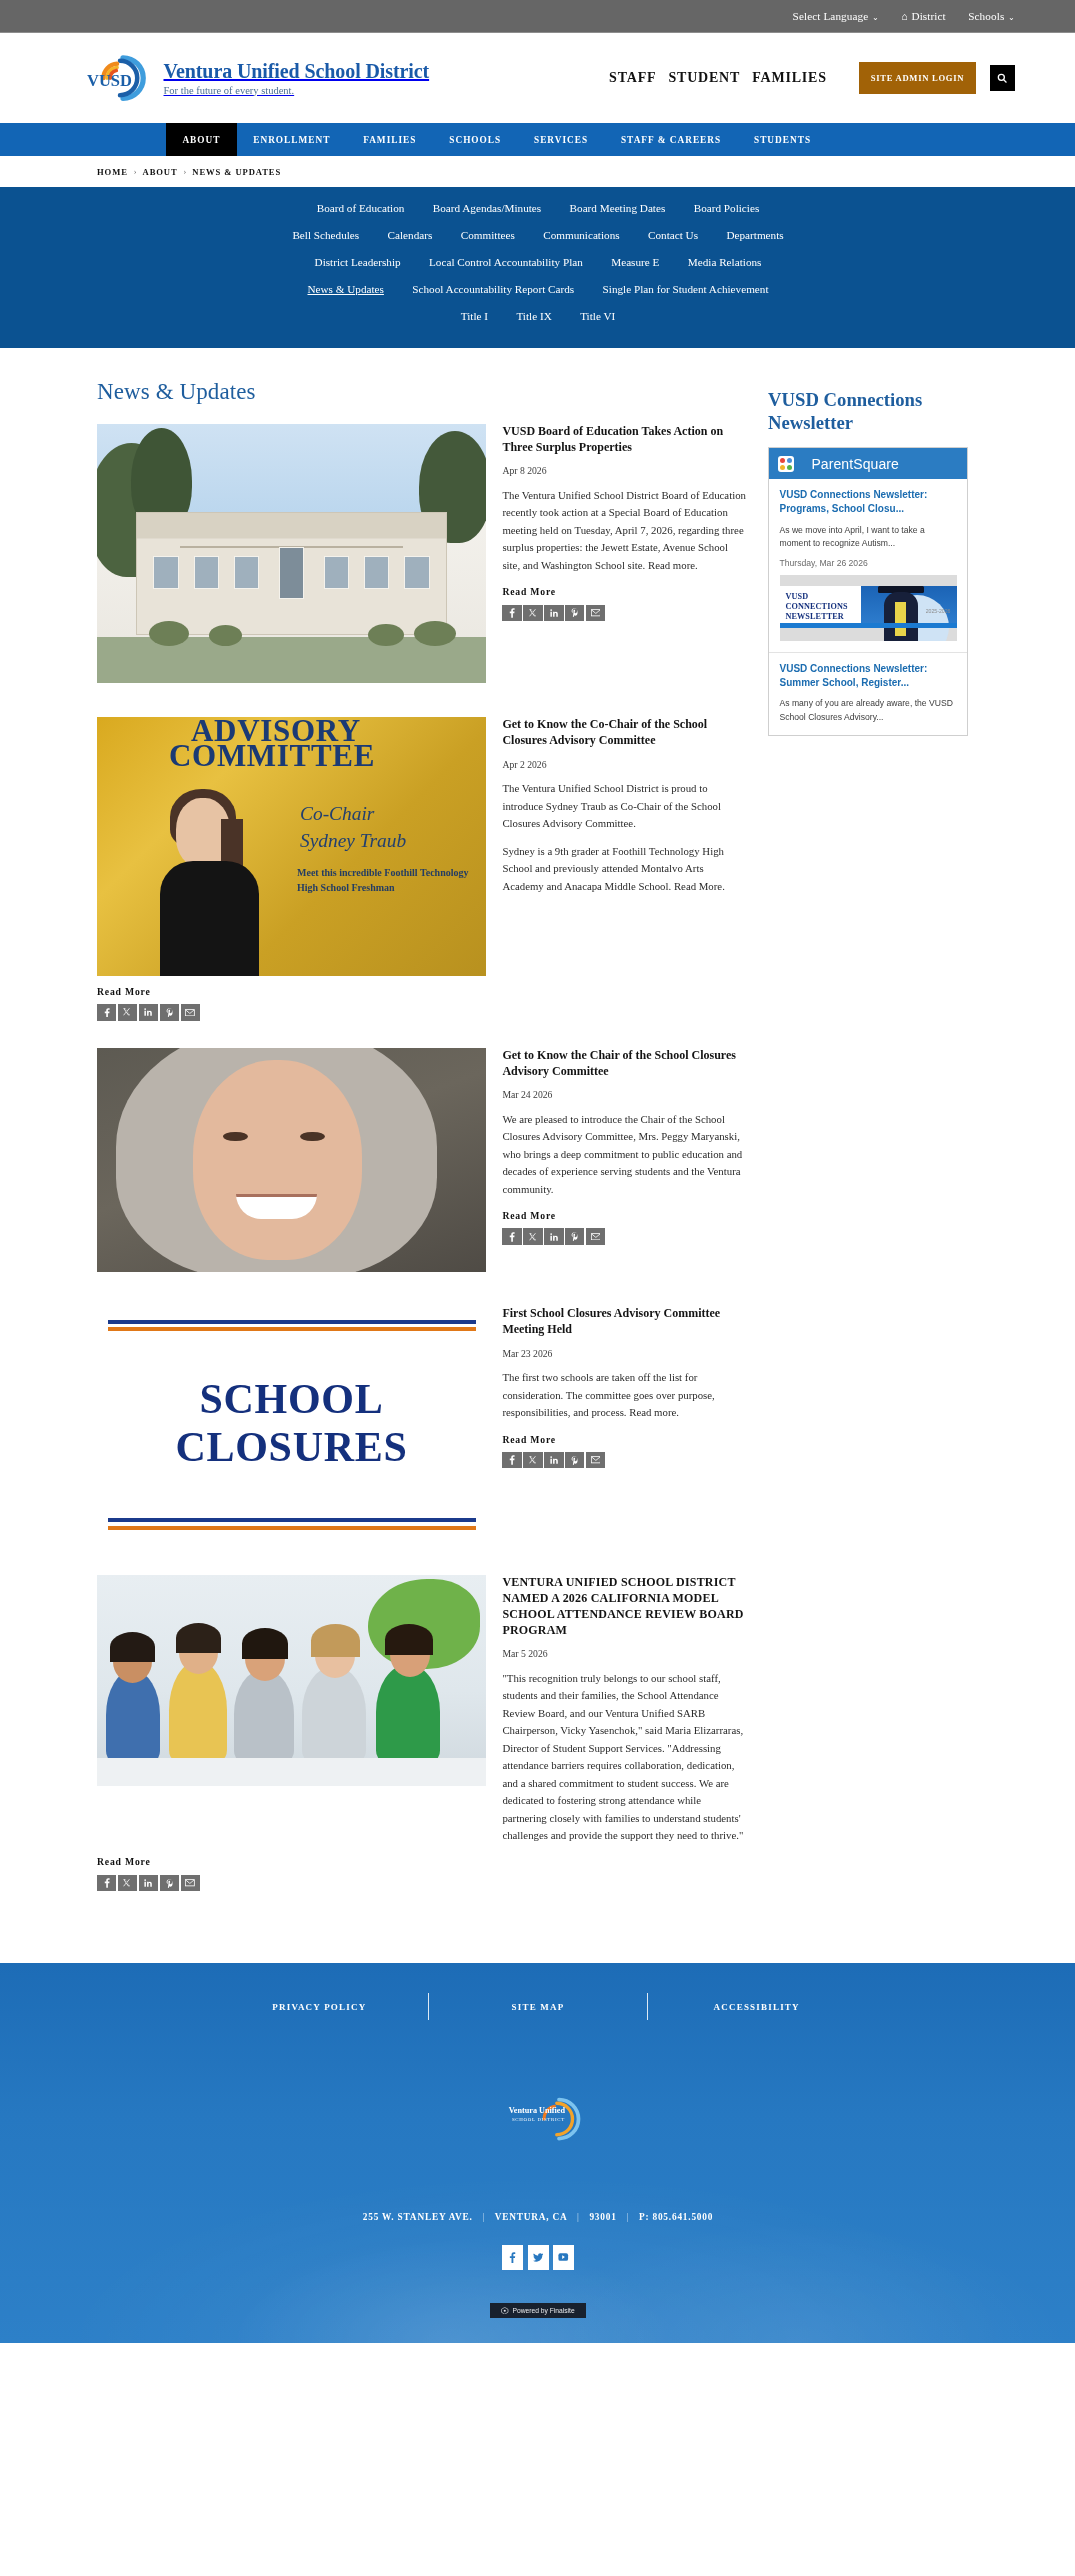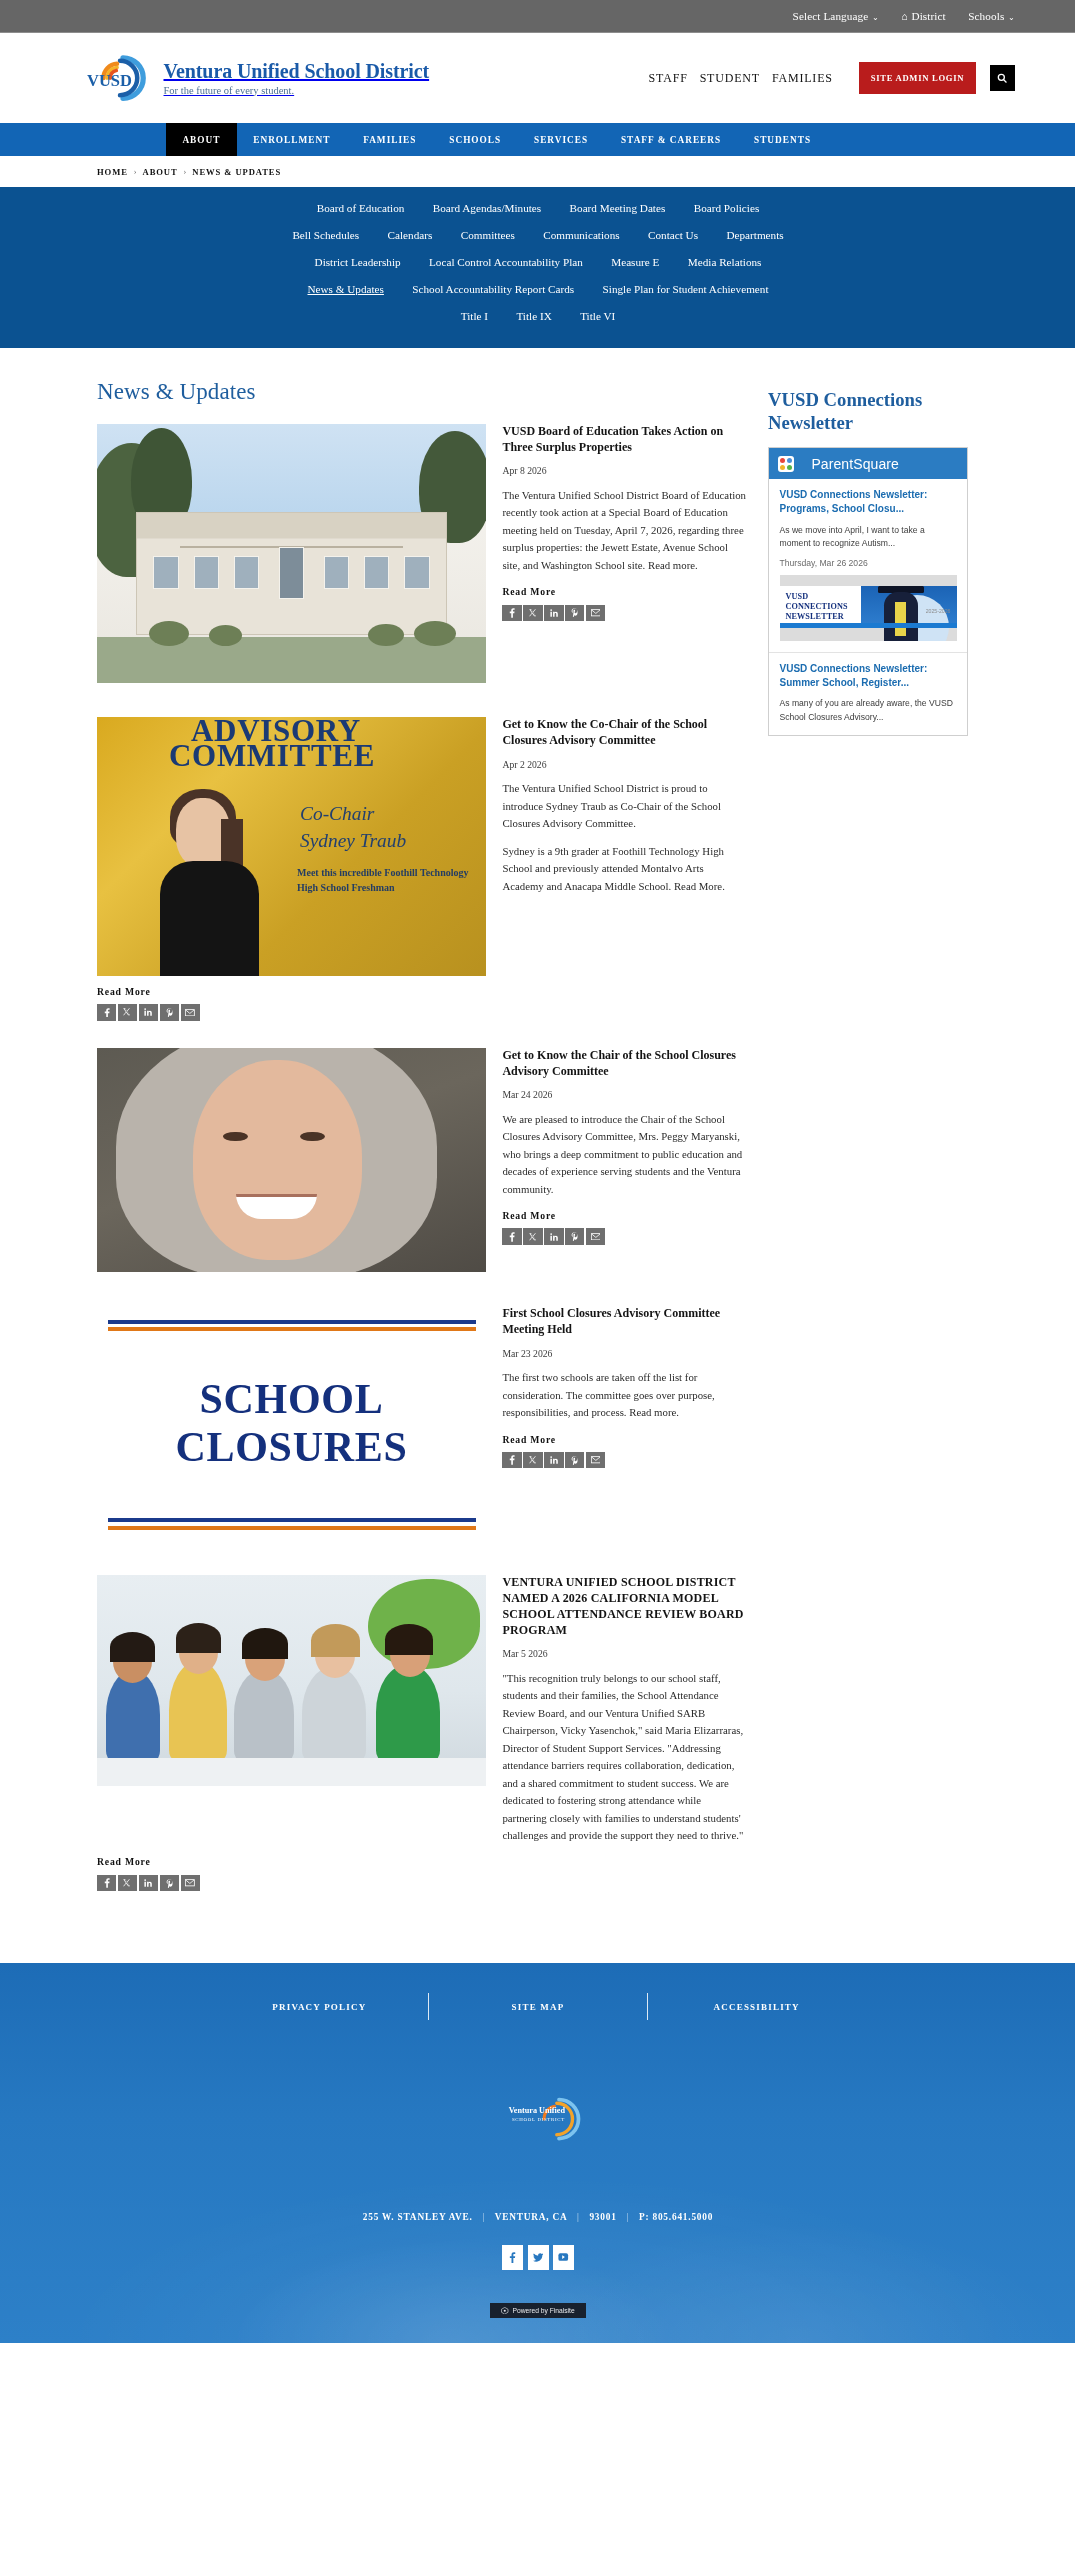--- a/index.html
+++ b/index.html
@@ -61,37 +61,37 @@
     margin-top: 3px;
   }
   .header-right {
     margin-left: auto;
     display: flex;
     align-items: center;
     gap: 12px;
   }
   .header-right .hlink {
     font-family: "Liberation Serif", serif;
-    font-weight: normal;
-    font-size: 12px;
+    font-weight: bold;
+    font-size: 14px;
     letter-spacing: 0.8px;
     color: #111;
     text-decoration: none;
   }
   .admin-btn {
-    background: #b91c1c;
+    background: #a16207;
     color: #fff;
     font-family: "Liberation Serif", serif;
     font-weight: bold;
     font-size: 8.6px;
     letter-spacing: 0.7px;
     padding: 11px 12px;
     border: none;
     cursor: pointer;
-    margin-left: 14px;
+    margin-left: 20px;
   }
   .search-btn {
     background: #000;
     width: 25.4px; height: 25.4px;
     border: none;
     color: #fff;
     display: flex; align-items: center; justify-content: center;
     cursor: pointer;
     margin-left: 1.5px;
   }

